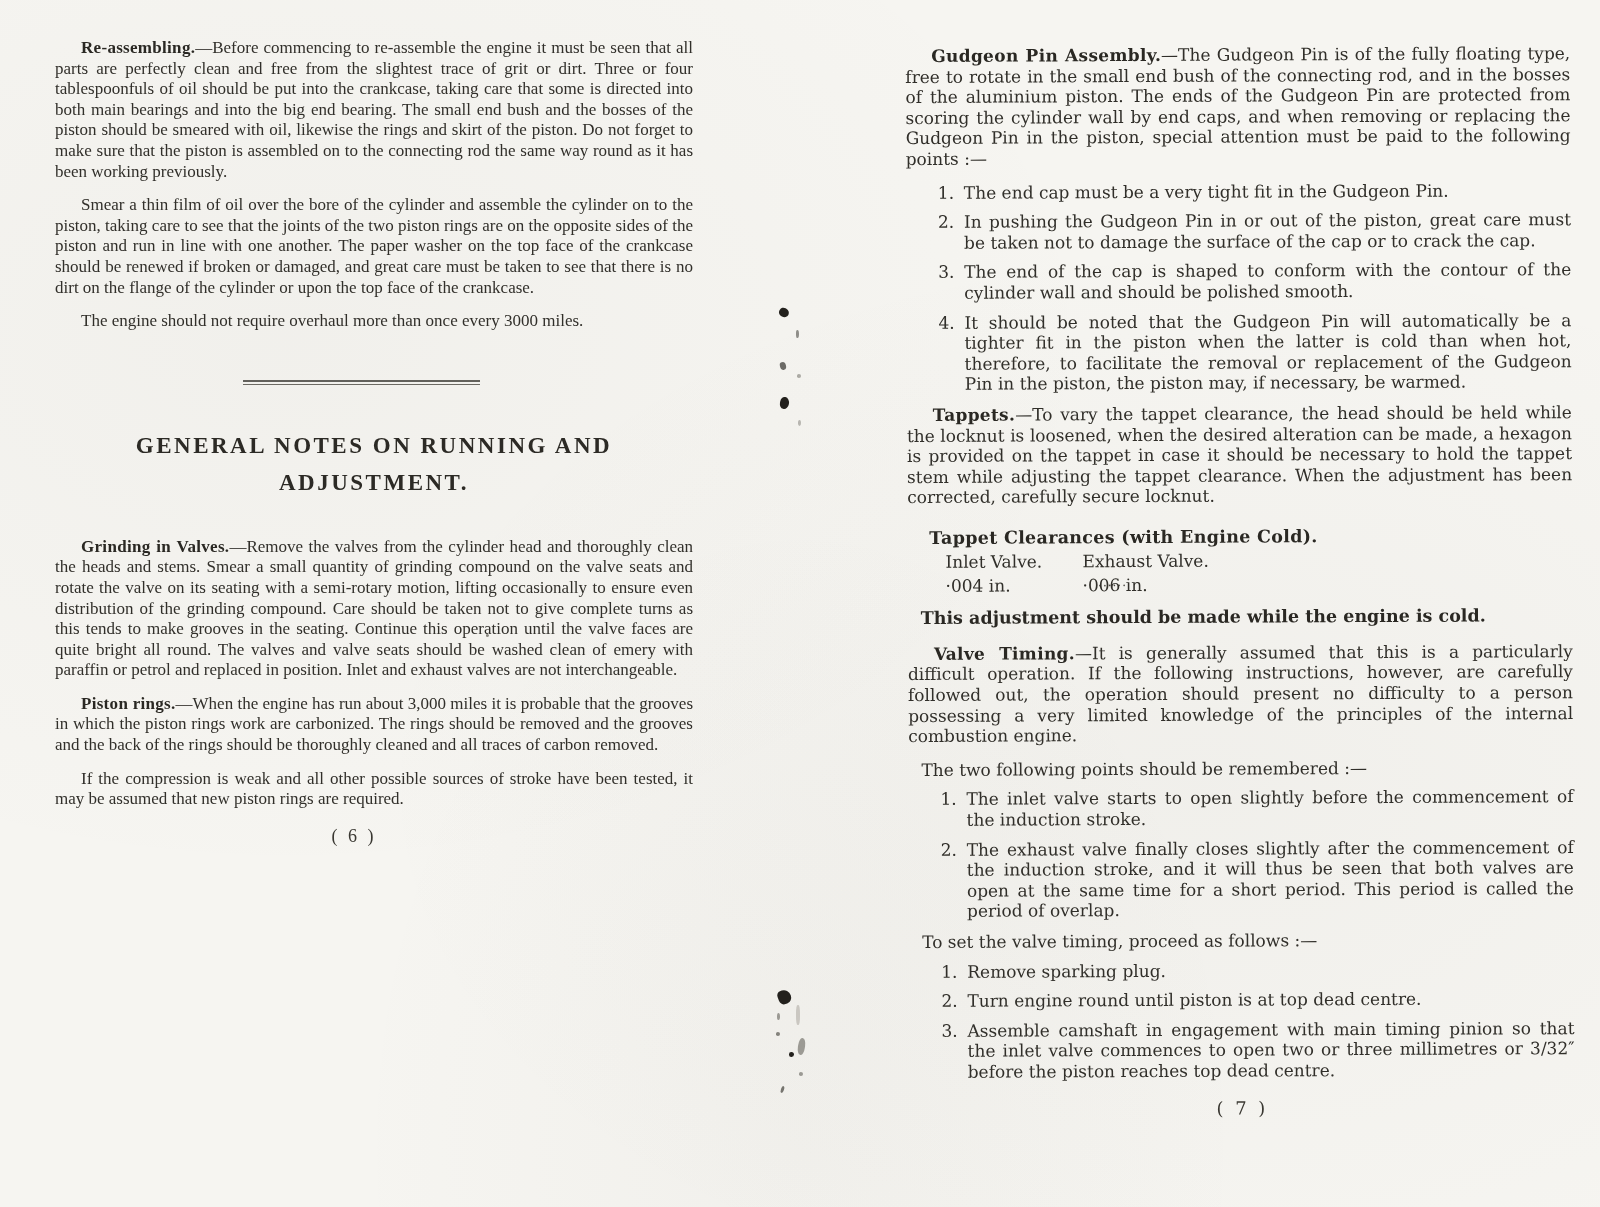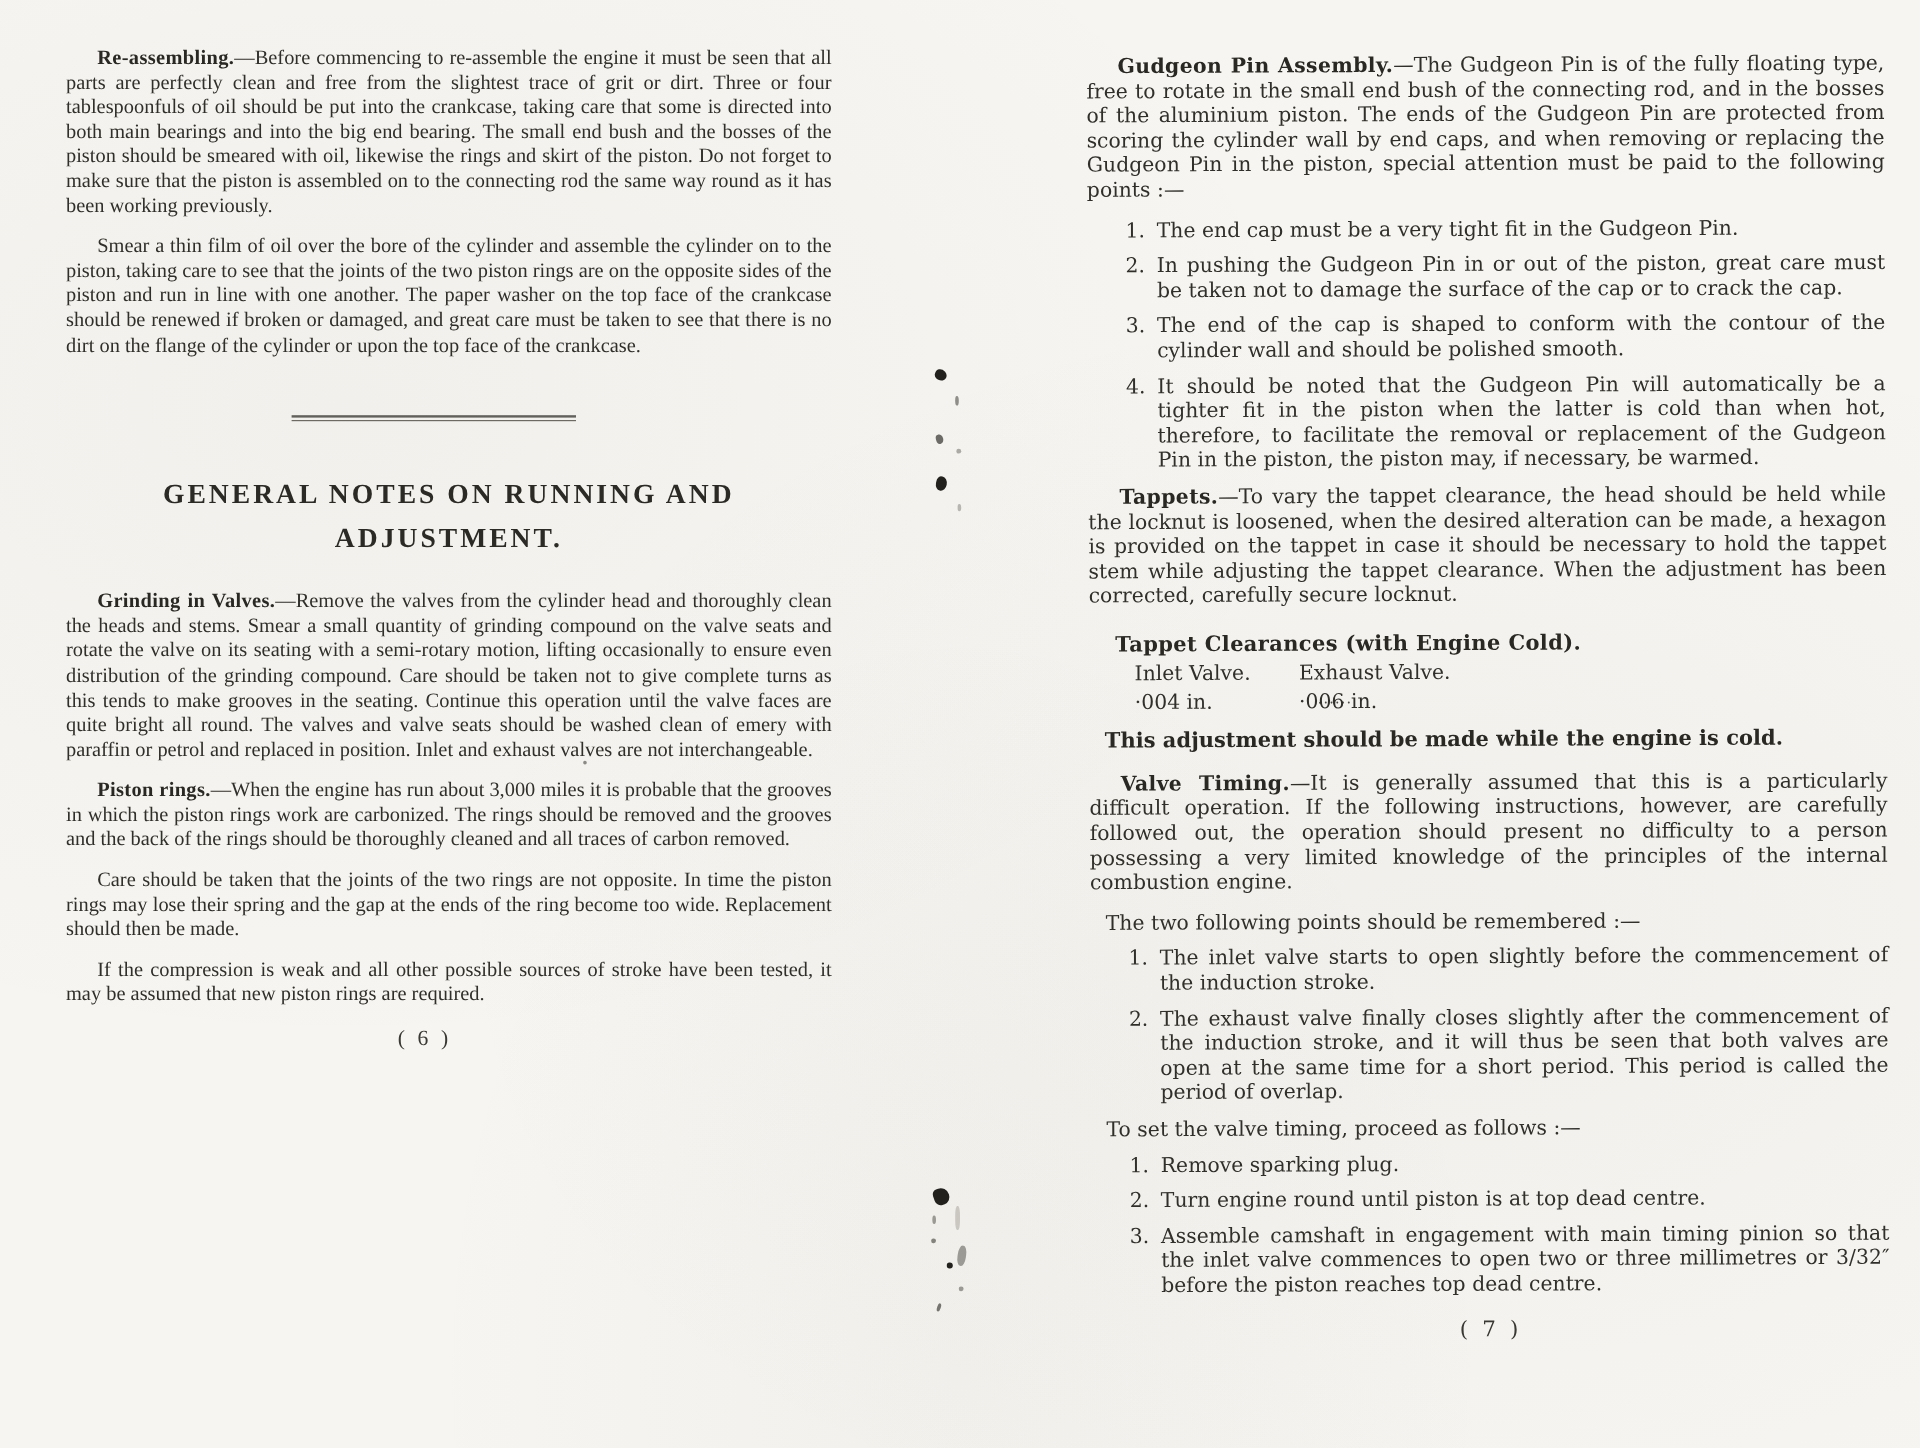--- a/index.html
+++ b/index.html
@@ -29,21 +29,21 @@
   .lead { font-weight: bold; letter-spacing: 0.3px; color: #2a2823; }
 
   .section-divider {
     width: 237px; height: 2px;
     margin: 48px 0 0 188px;
     border-top: 2px solid #4a4842;
     border-bottom: 1px solid #55534c;
     opacity: 0.85;
   }
   .section-heading {
-    margin: 42px 0 24px 0;
+    margin: 42px 0 36px 0;
     text-align: center;
     font-weight: bold;
     font-size: 23px;
     line-height: 37px;
     letter-spacing: 2.5px;
     color: #2c2a25;
   }
   .mt-lg { margin-top: 26px; }
 
   .num-list { margin: 2px 0 10px 0; }
@@ -97,33 +97,33 @@
 </style>
 </head>
 <body>
 
 <section class="page page-left">
   <p class="para"><span class="lead">Re-assembling.</span><span>—Before commencing to re-assemble the engine it must be seen that all parts are perfectly clean and free from the slightest trace of grit or dirt.  Three or four tablespoonfuls of oil should be put into the crankcase, taking care that some is directed into both main bearings and into the big end bearing.  The small end bush and the bosses of the piston should be smeared with oil, likewise the rings and skirt of the piston.  Do not forget to make sure that the piston is assembled on to the connecting rod the same way round as it has been working previously.</span></p>
 
   <p class="para">Smear a thin film of oil over the bore of the cylinder and assemble the cylinder on to the piston, taking care to see that the joints of the two piston rings are on the opposite sides of the piston and run in line with one another.  The paper washer on the top face of the crankcase should be renewed if broken or damaged, and great care must be taken to see that there is no dirt on the flange of the cylinder or upon the top face of the crankcase.</p>
 
 
+  <p class="para">The engine should not require overhaul more than once every 3000 miles.</p>
 
   <div class="section-divider"></div>
 
   <h1 class="section-heading">
     <span>GENERAL NOTES ON RUNNING AND</span><br>
     <span>ADJUSTMENT.</span>
   </h1>
 
   <p class="para"><span class="lead">Grinding in Valves.</span><span>—Remove the valves from the cylinder head and thoroughly clean the heads and stems.  Smear a small quantity of grinding compound on the valve seats and rotate the valve on its seating with a semi-rotary motion, lifting occasionally to ensure even distribution of the grinding compound.  Care should be taken not to give complete turns as this tends to make grooves in the seating.  Continue this operation until the valve faces are quite bright all round.  The valves and valve seats should be washed clean of emery with paraffin or petrol and replaced in position.  Inlet and exhaust valves are not interchangeable.</span></p>
 
   <p class="para mt-lg"><span class="lead">Piston rings.</span><span>—When the engine has run about 3,000 miles it is probable that the grooves in which the piston rings work are carbonized.  The rings should be removed and the grooves and the back of the rings should be thoroughly cleaned and all traces of carbon removed.</span></p>
 
-  <p class="para">Care should be taken that the joints of the two rings are not opposite.  In time the piston rings may lose their spring and the gap at the ends of the ring become too wide.  Replacement should then be made.</p>
 
   <p class="para">If the compression is weak and all other possible sources of stroke have been tested, it may be assumed that new piston rings are required.</p>
 
   <div class="page-number pn-left">( 6 )</div>
 </section>
 
 <section class="page page-right">
   <p class="para"><span class="lead">Gudgeon Pin Assembly.</span><span>—The Gudgeon Pin is of the fully floating type, free to rotate in the small end bush of the connecting rod, and in the bosses of the aluminium piston.  The ends of the Gudgeon Pin are protected from scoring the cylinder wall by end caps, and when removing or replacing the Gudgeon Pin in the piston, special attention must be paid to the following points :—</span></p>
 
   <div class="num-list">

